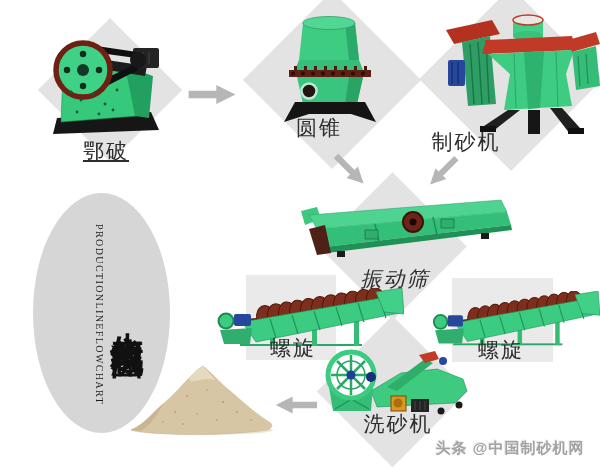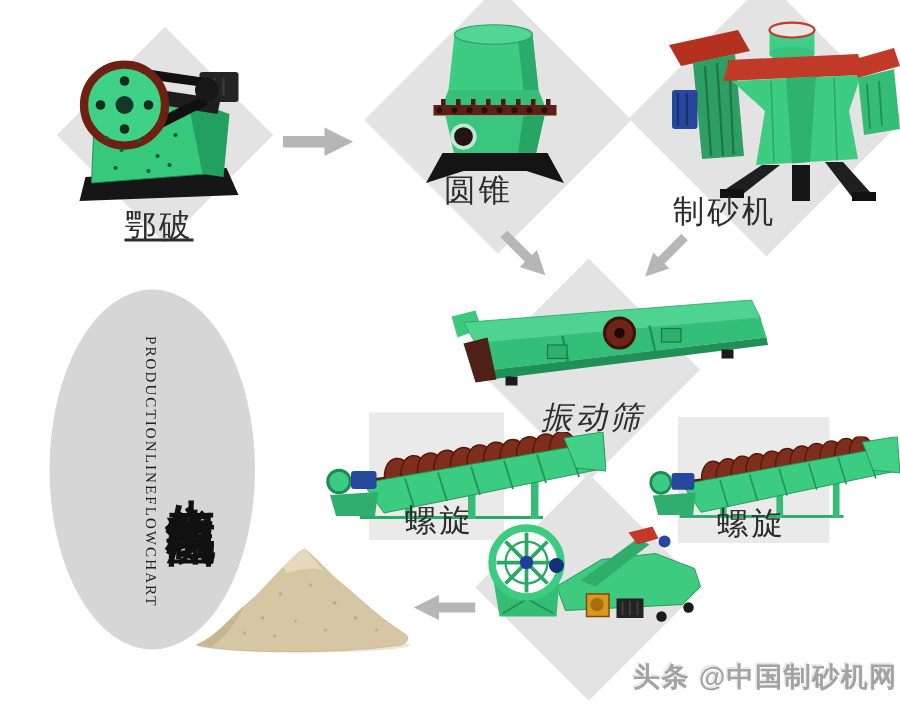--- a/index.html
+++ b/index.html
@@ -27,21 +27,21 @@
   .oval-cn {
     font-family:"DejaVu Serif","Liberation Serif",serif;
     font-size:33px; font-weight:700; color:#111111; letter-spacing:3px; line-height:1.14;
   }
   .oval-en {
     font-size:10px; color:#1c1c1c; letter-spacing:1.4px; line-height:1.2;
     margin:0 3px; font-family:"Liberation Serif",serif;
   }
   .watermark {
     position:absolute; left:422px; top:439px; width:176px; text-align:center;
-    font-size:18px; font-weight:700; color:#a3a3a3; letter-spacing:1px;
+    font-size:15px; font-weight:700; color:#a3a3a3; letter-spacing:1px;
     text-shadow:1px 1px 0 #ffffff, -1px -1px 0 #e8e8e8; white-space:nowrap;
   }
 </style>
 </head>
 <body>
 
 <div id="canvas">
 
   <div class="diamond" style="left:59px; top:39px; width:102px; height:102px;"></div>
   <div class="diamond" style="left:269px; top:17px; width:126px; height:126px;"></div>
@@ -291,20 +291,21 @@
         <circle cx="110" cy="56" r="1.2"></circle>
       <circle cx="90" cy="64" r="1"></circle>
         <circle cx="56" cy="68" r="1.1"></circle>
       <circle cx="124" cy="64" r="1"></circle>
         <circle cx="36" cy="66" r="1"></circle>
     </g>
   </svg>
 
   <div class="node-label" style="left:106px; top:140px;text-decoration:underline;">鄂破</div>
   <div class="node-label" style="left:319px; top:117px;">圆锥</div>
-  <div class="node-label" style="left:483px; top:131px;">制砂机</div>
+  <div class="node-label" style="left:466px; top:131px;">制砂机</div>
   <div class="node-label" style="left:395px; top:268px;font-style:italic;">振动筛</div>
   <div class="node-label" style="left:293px; top:337px;">螺旋</div>
   <div class="node-label" style="left:501px; top:339px;">螺旋</div>
+  <div class="node-label" style="left:398px; top:413px;">洗砂机</div>
 
   <div class="watermark">头条 @中国制砂机网</div>
 
 </div>
 
 </body></html>

